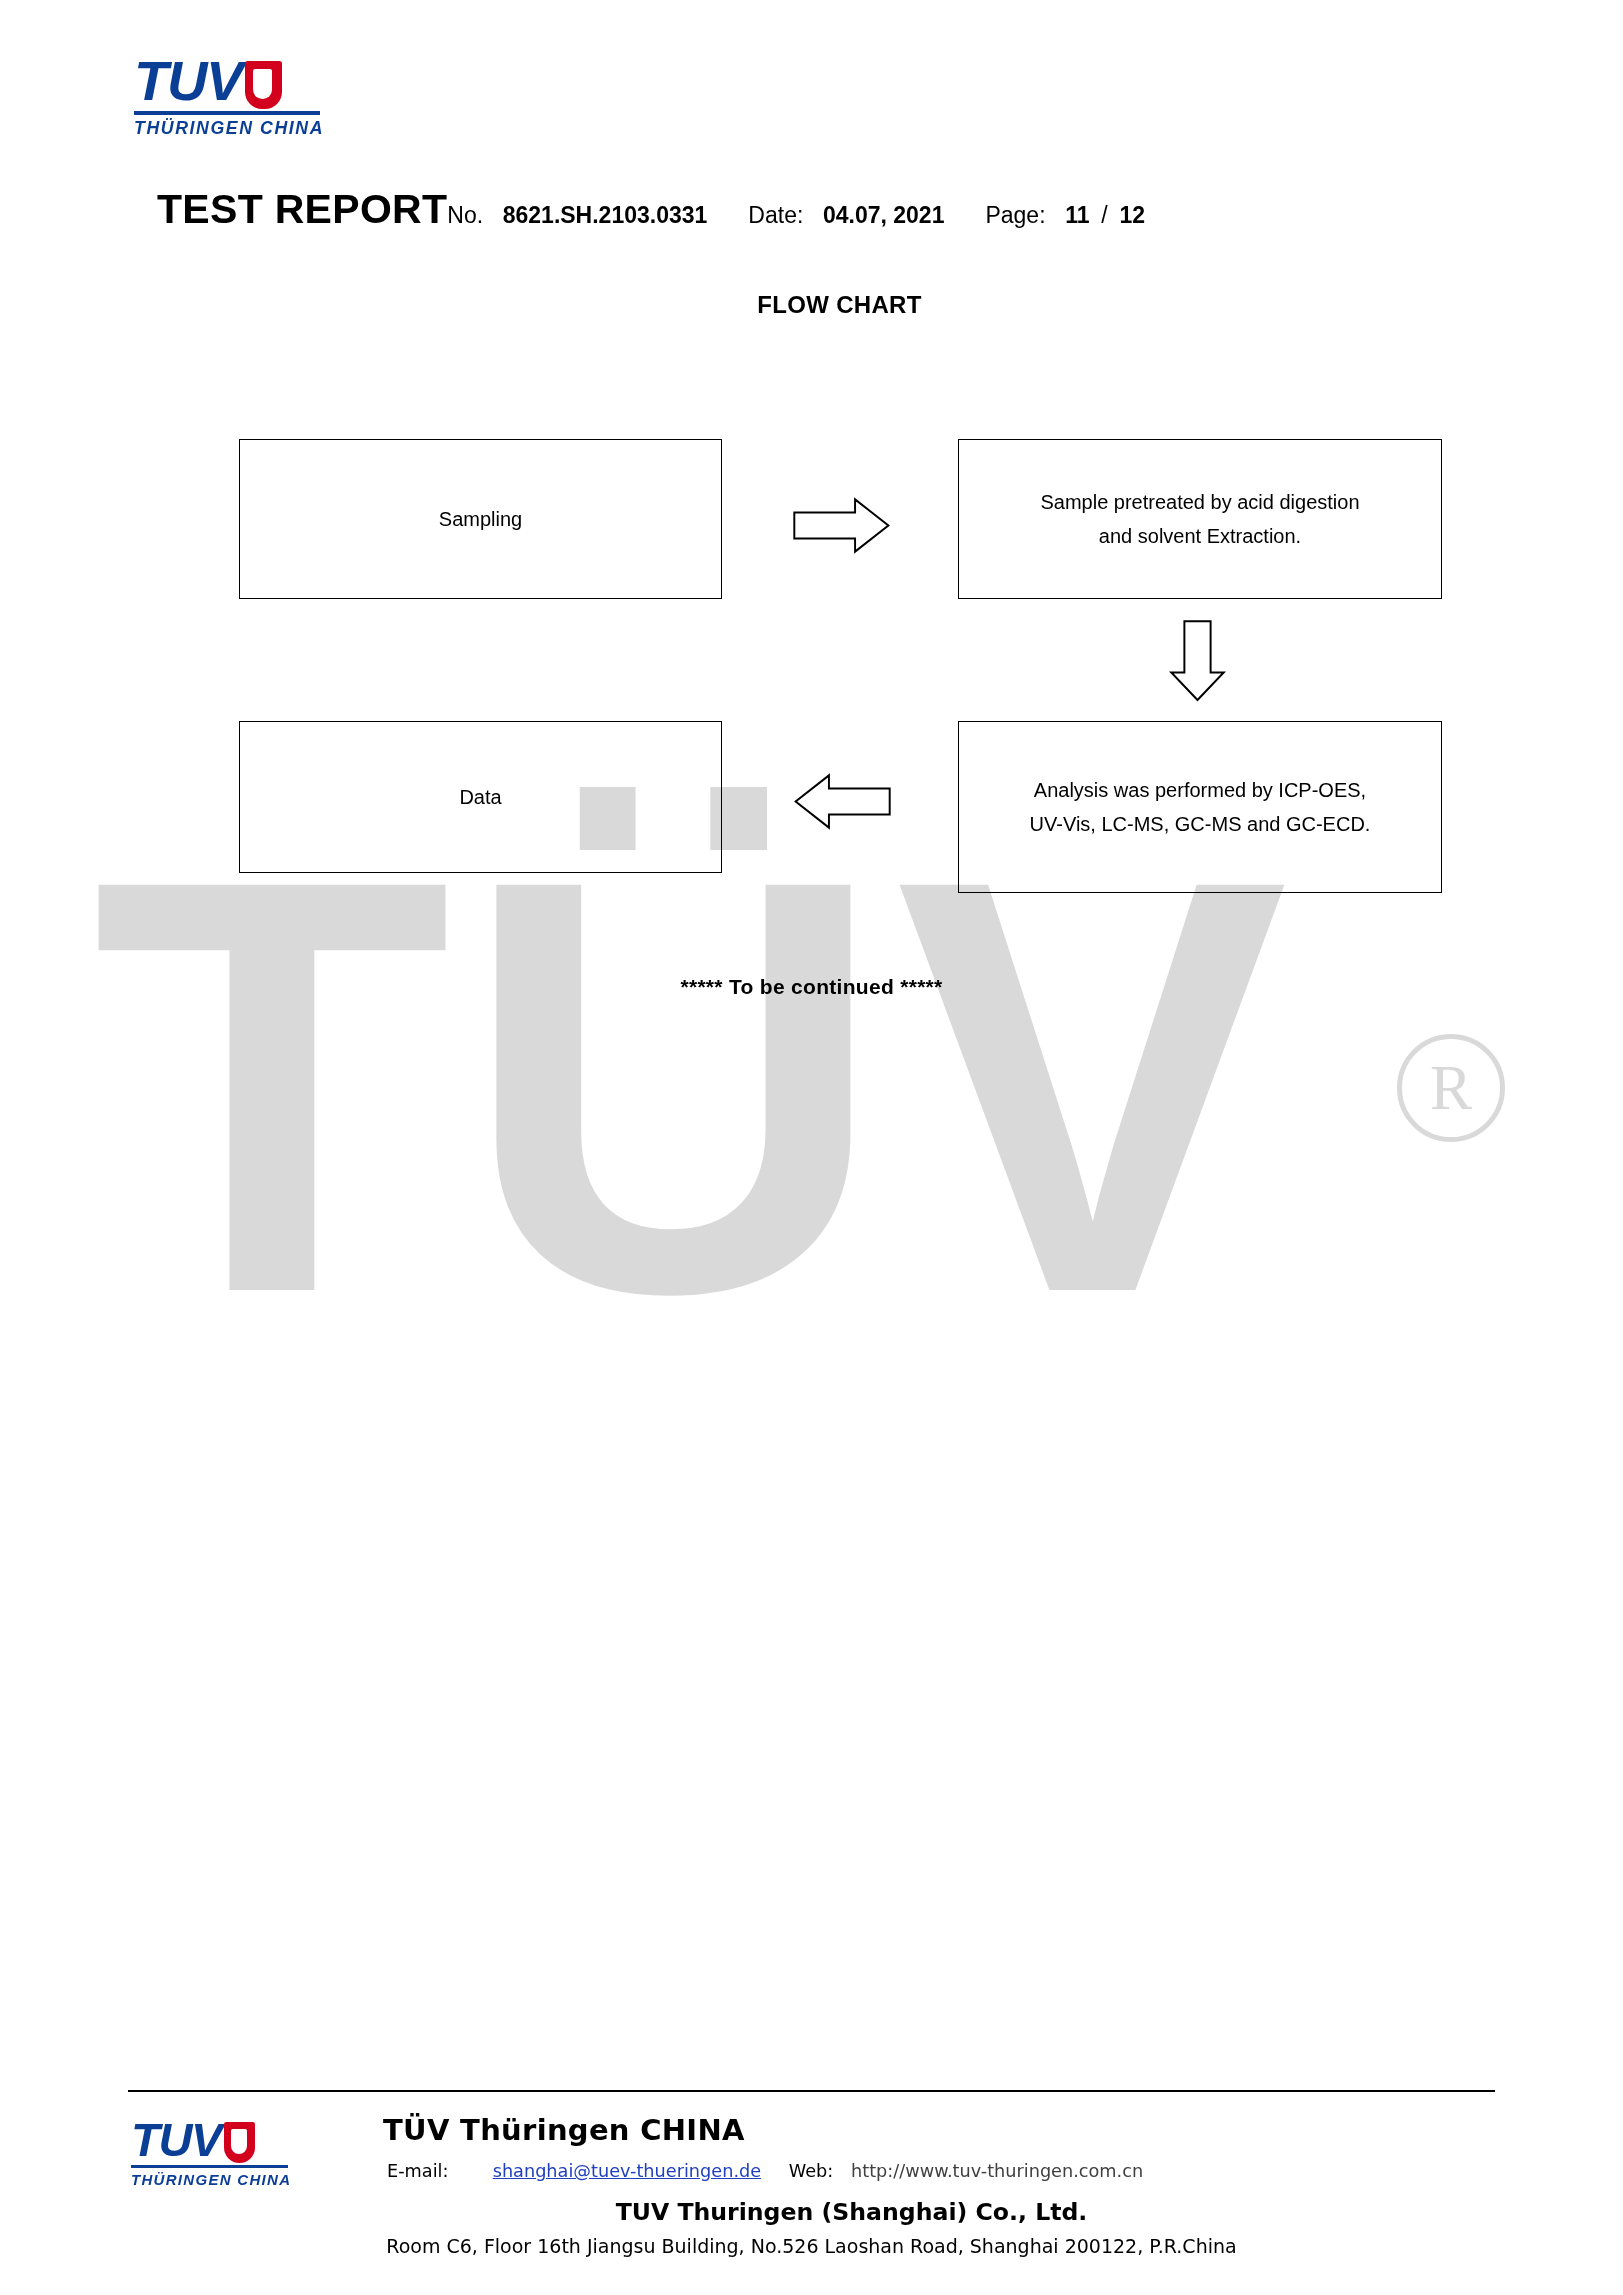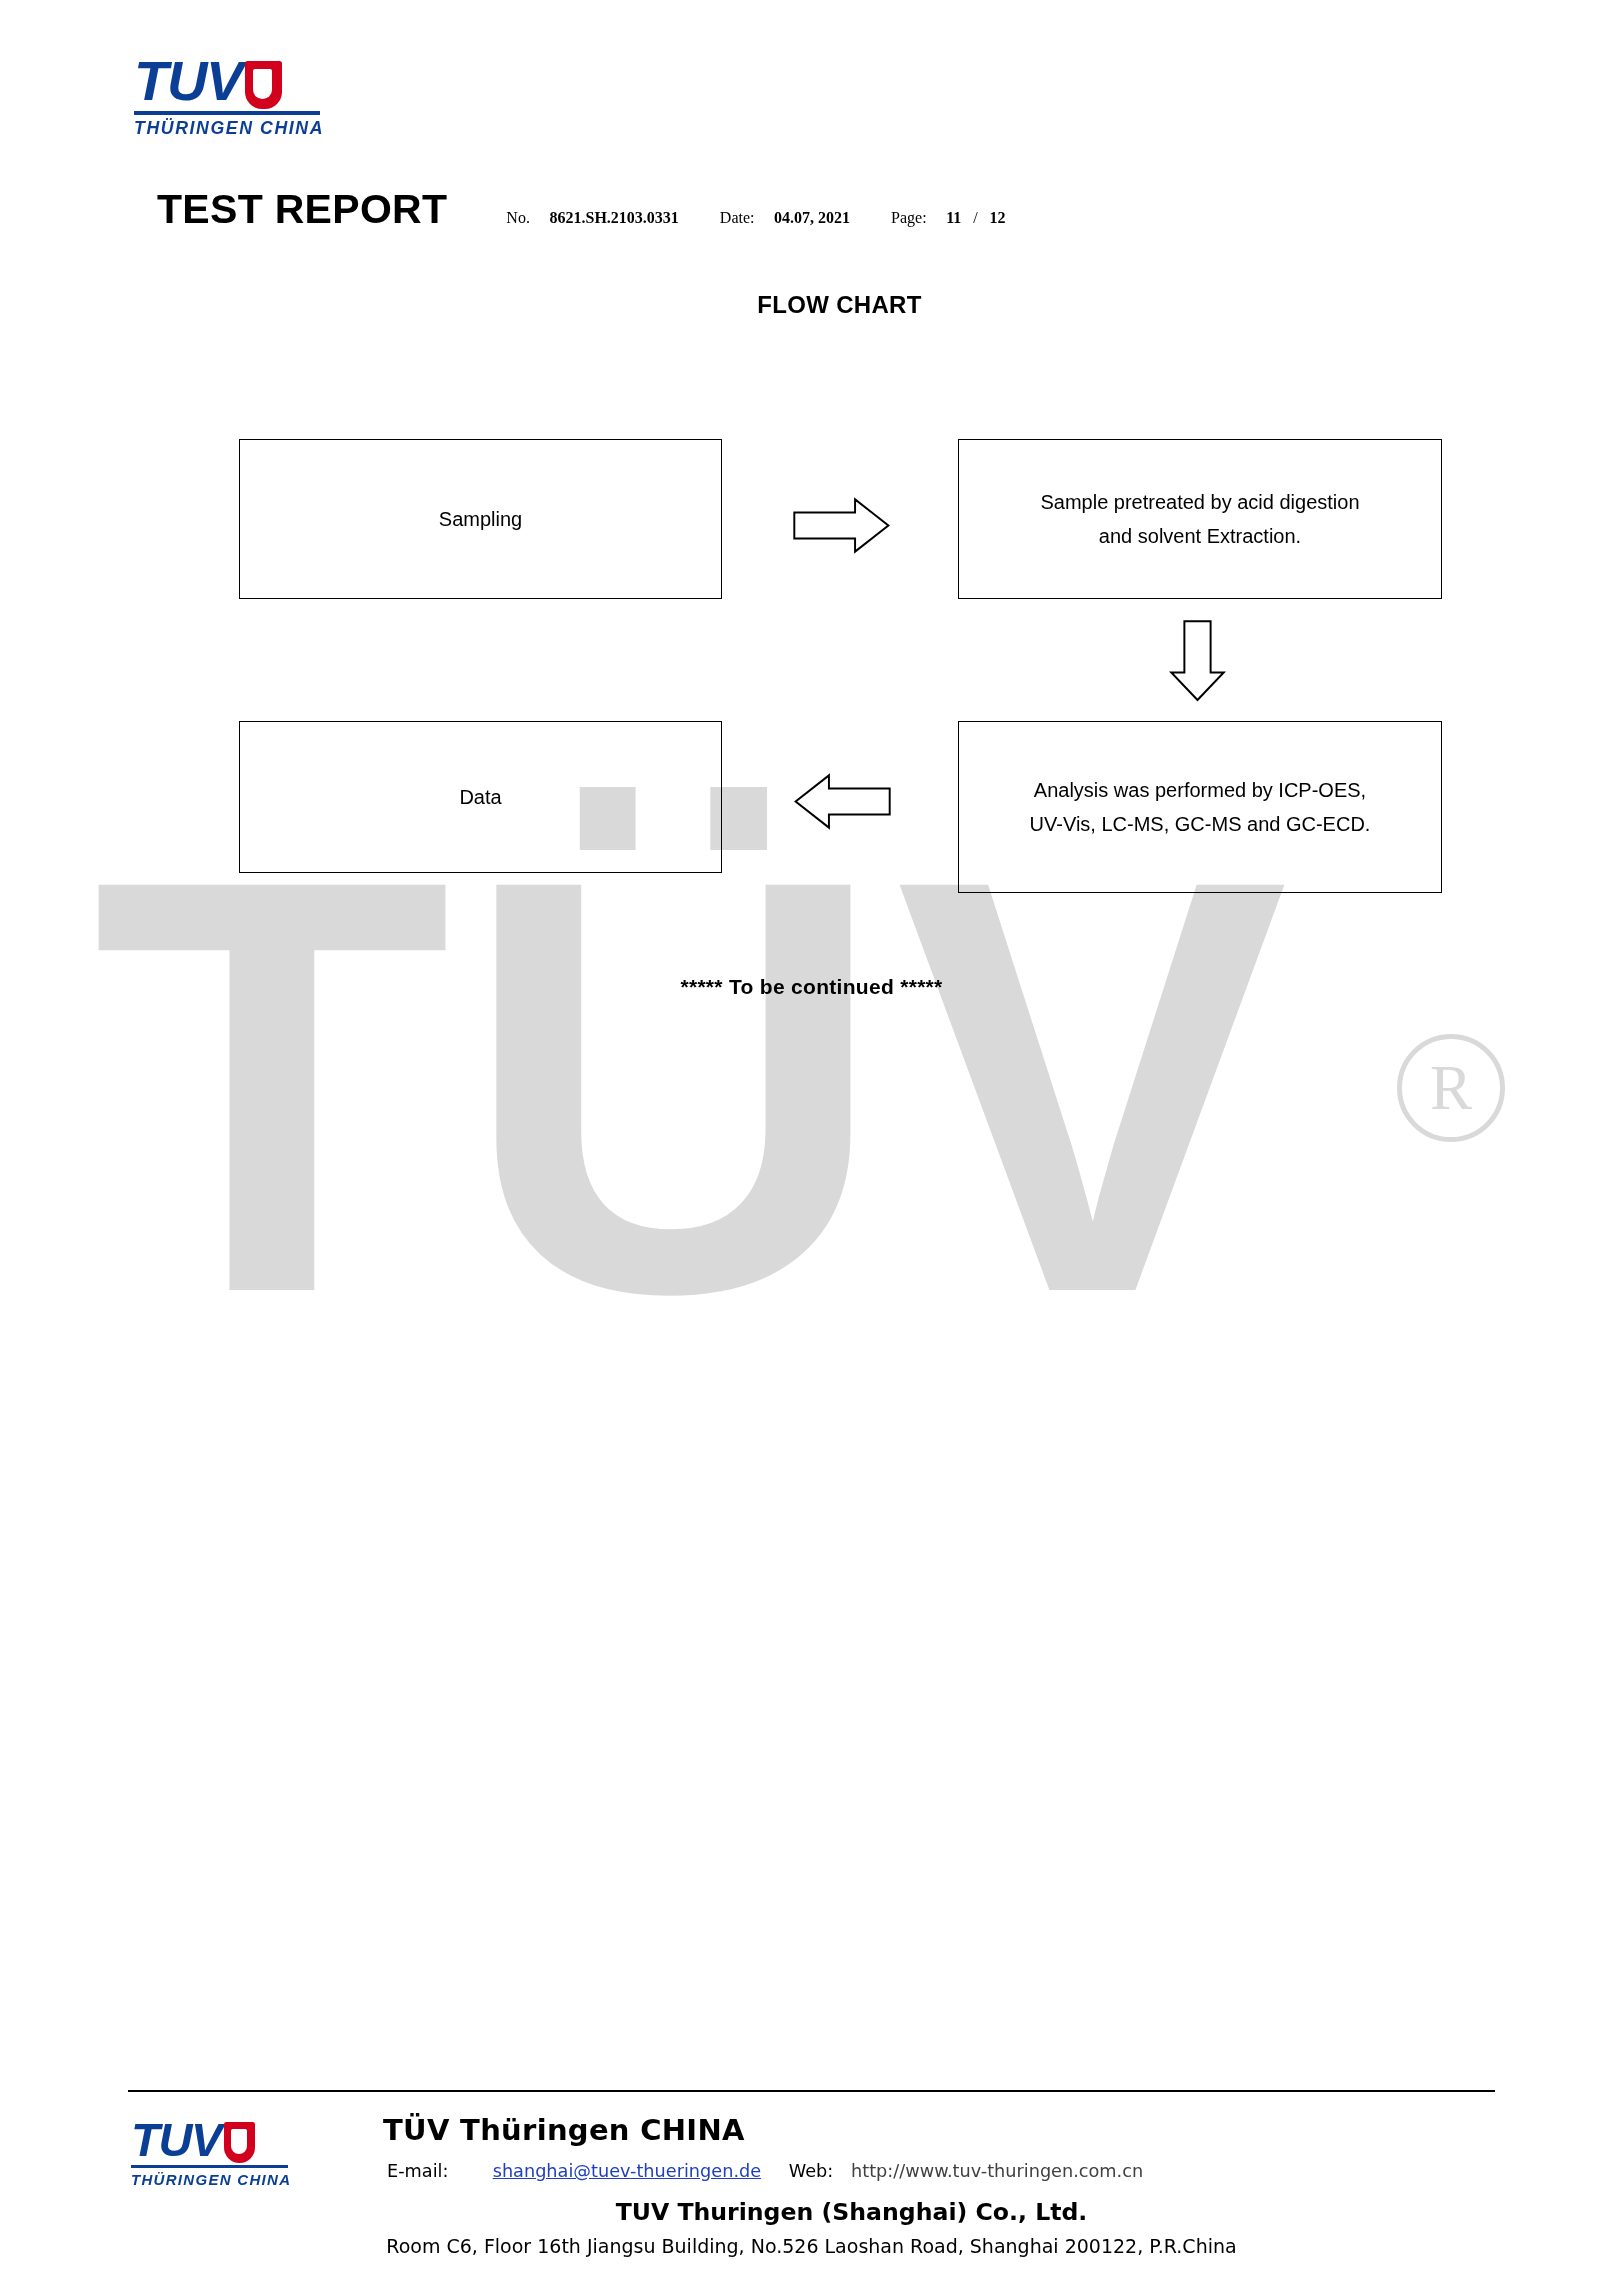--- a/index.html
+++ b/index.html
@@ -119,24 +119,22 @@
   }
   .doc-title {
     font-size: 41px;
     font-weight: bold;
     letter-spacing: 0.3px;
     white-space: nowrap;
   }
   .meta {
     display: flex;
     align-items: baseline;
-    margin-left: 59px;
-    font-size: 16px;
+    font-size: 23px;
     white-space: nowrap;
-    font-family: Liberation Serif, serif;
   }
   .meta .lbl { font-weight: normal; }
   .meta .val { font-weight: bold; }
   .gap-s { width: 19.6px; display:inline-block; }
   .gap-m { width: 41px; display:inline-block; }
 
   .section-title {
     position: absolute;
     left: 0;
     top: 291px;

